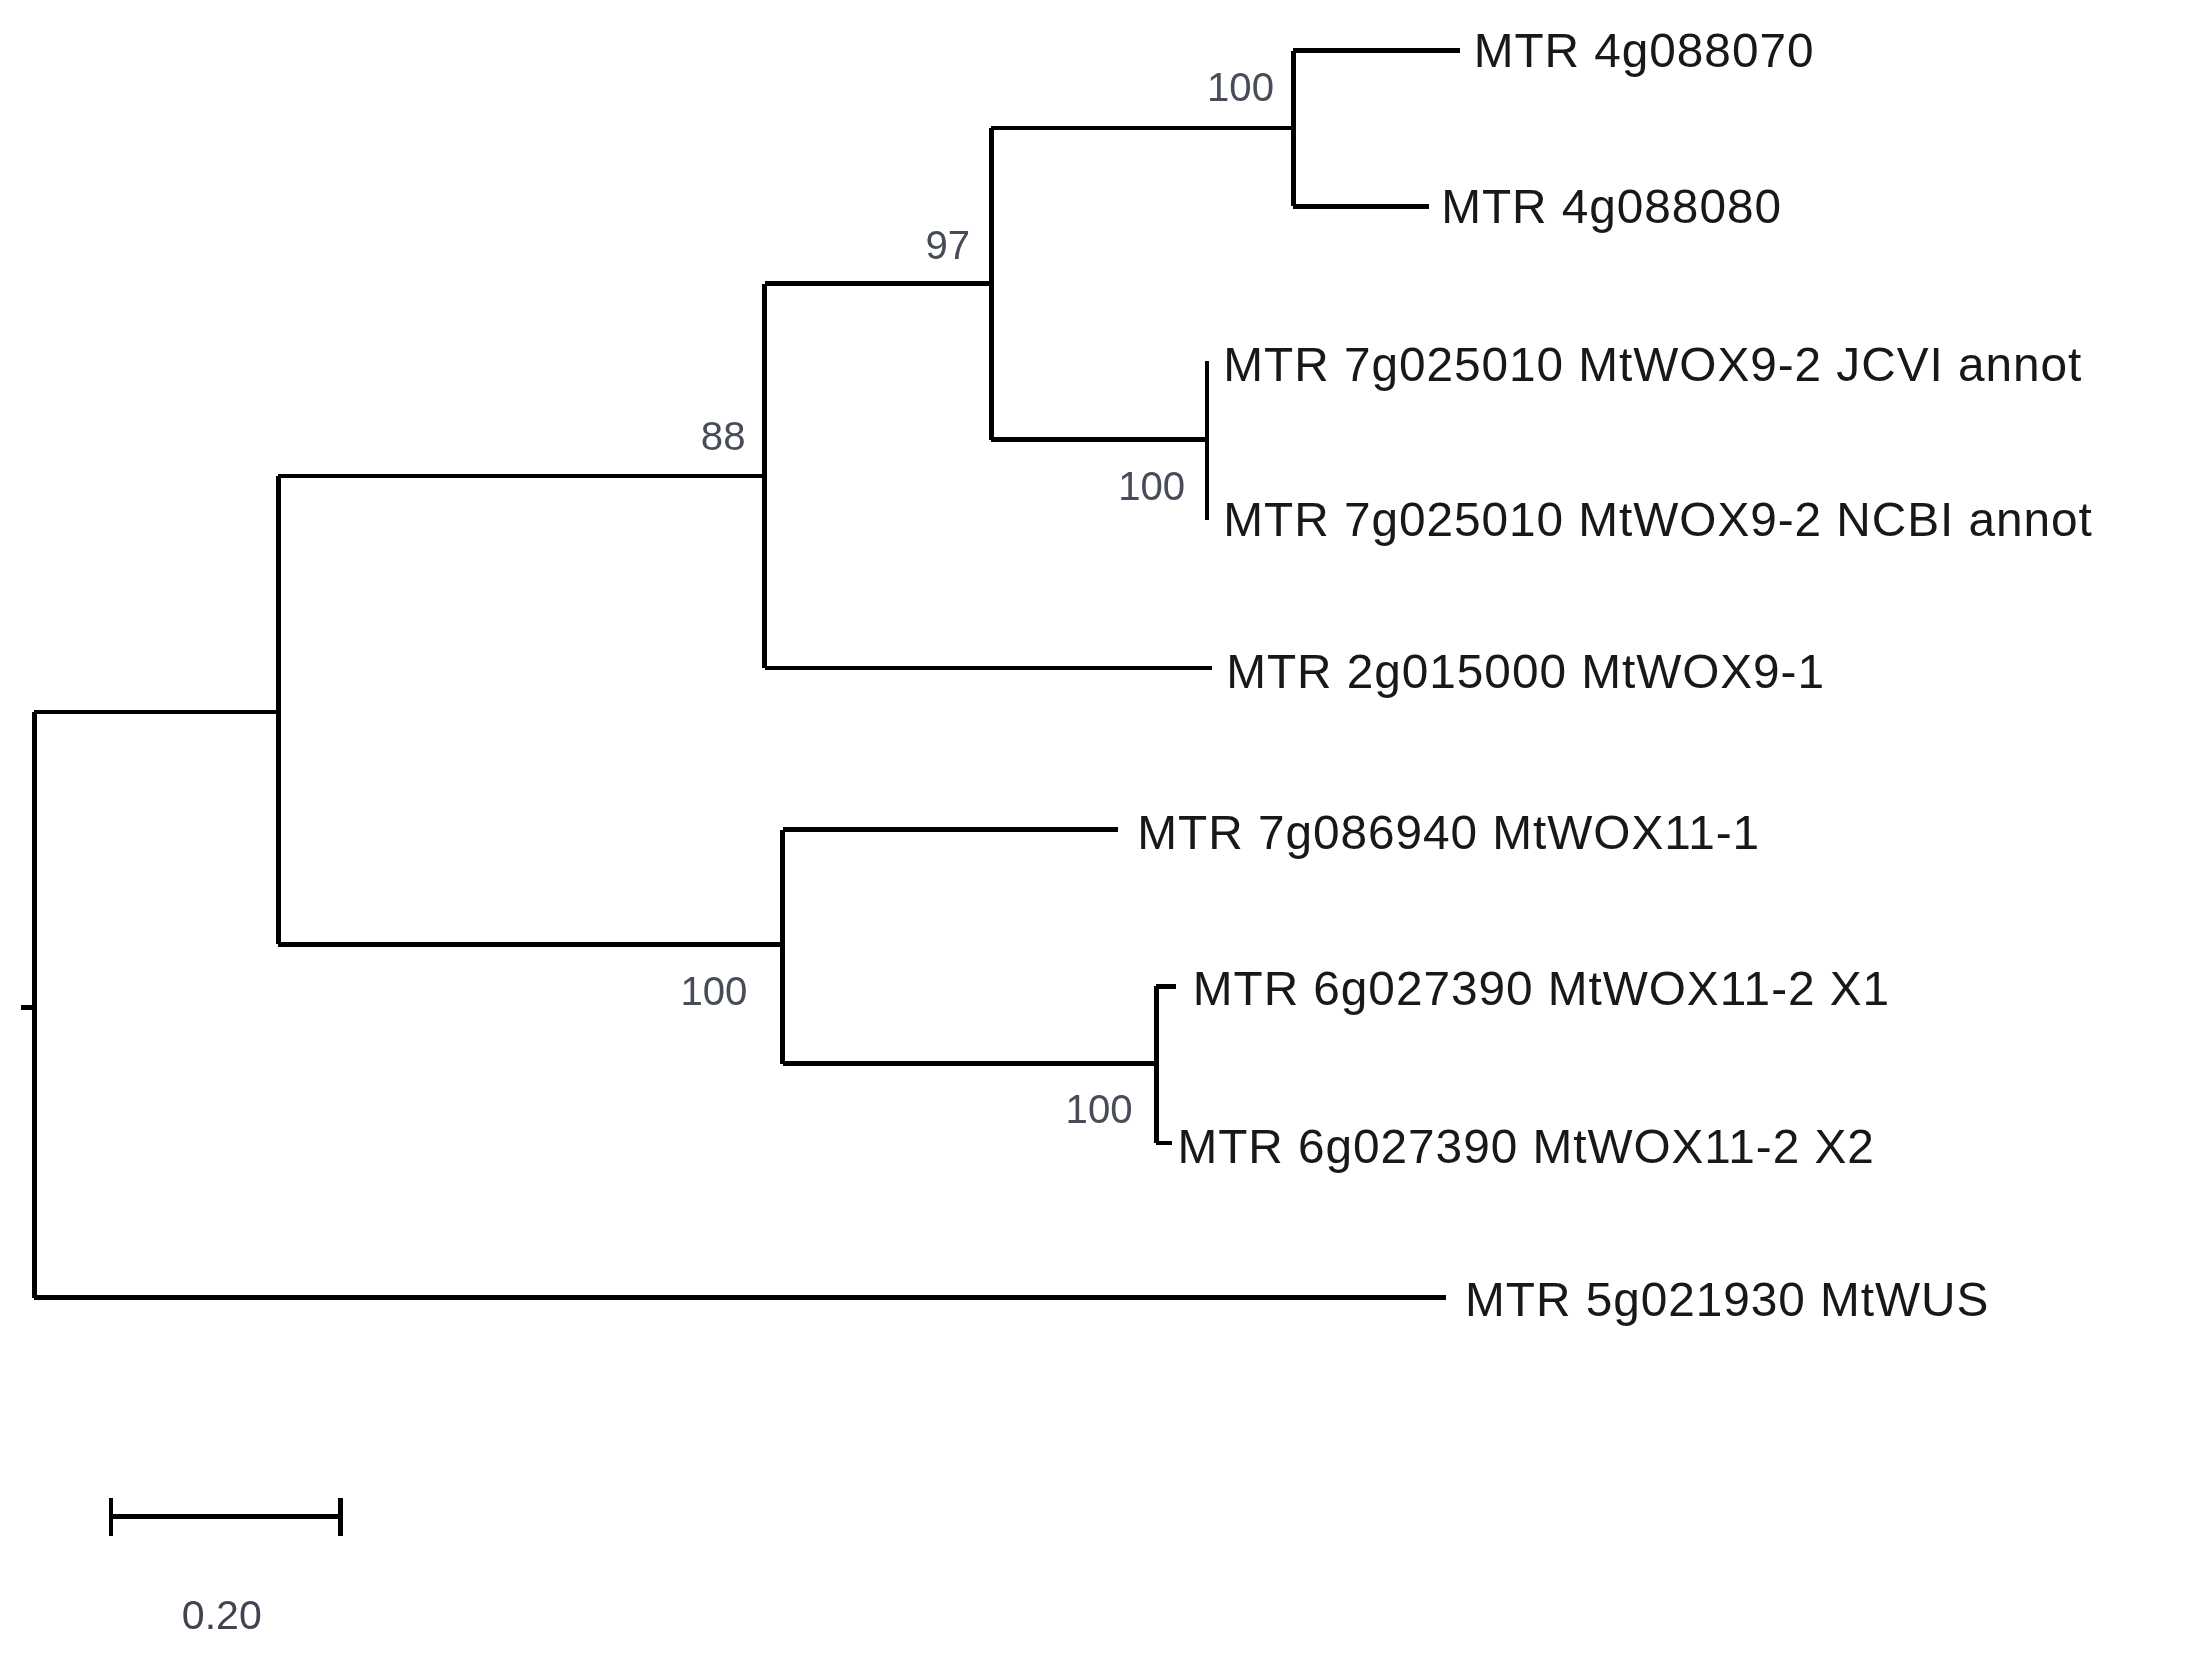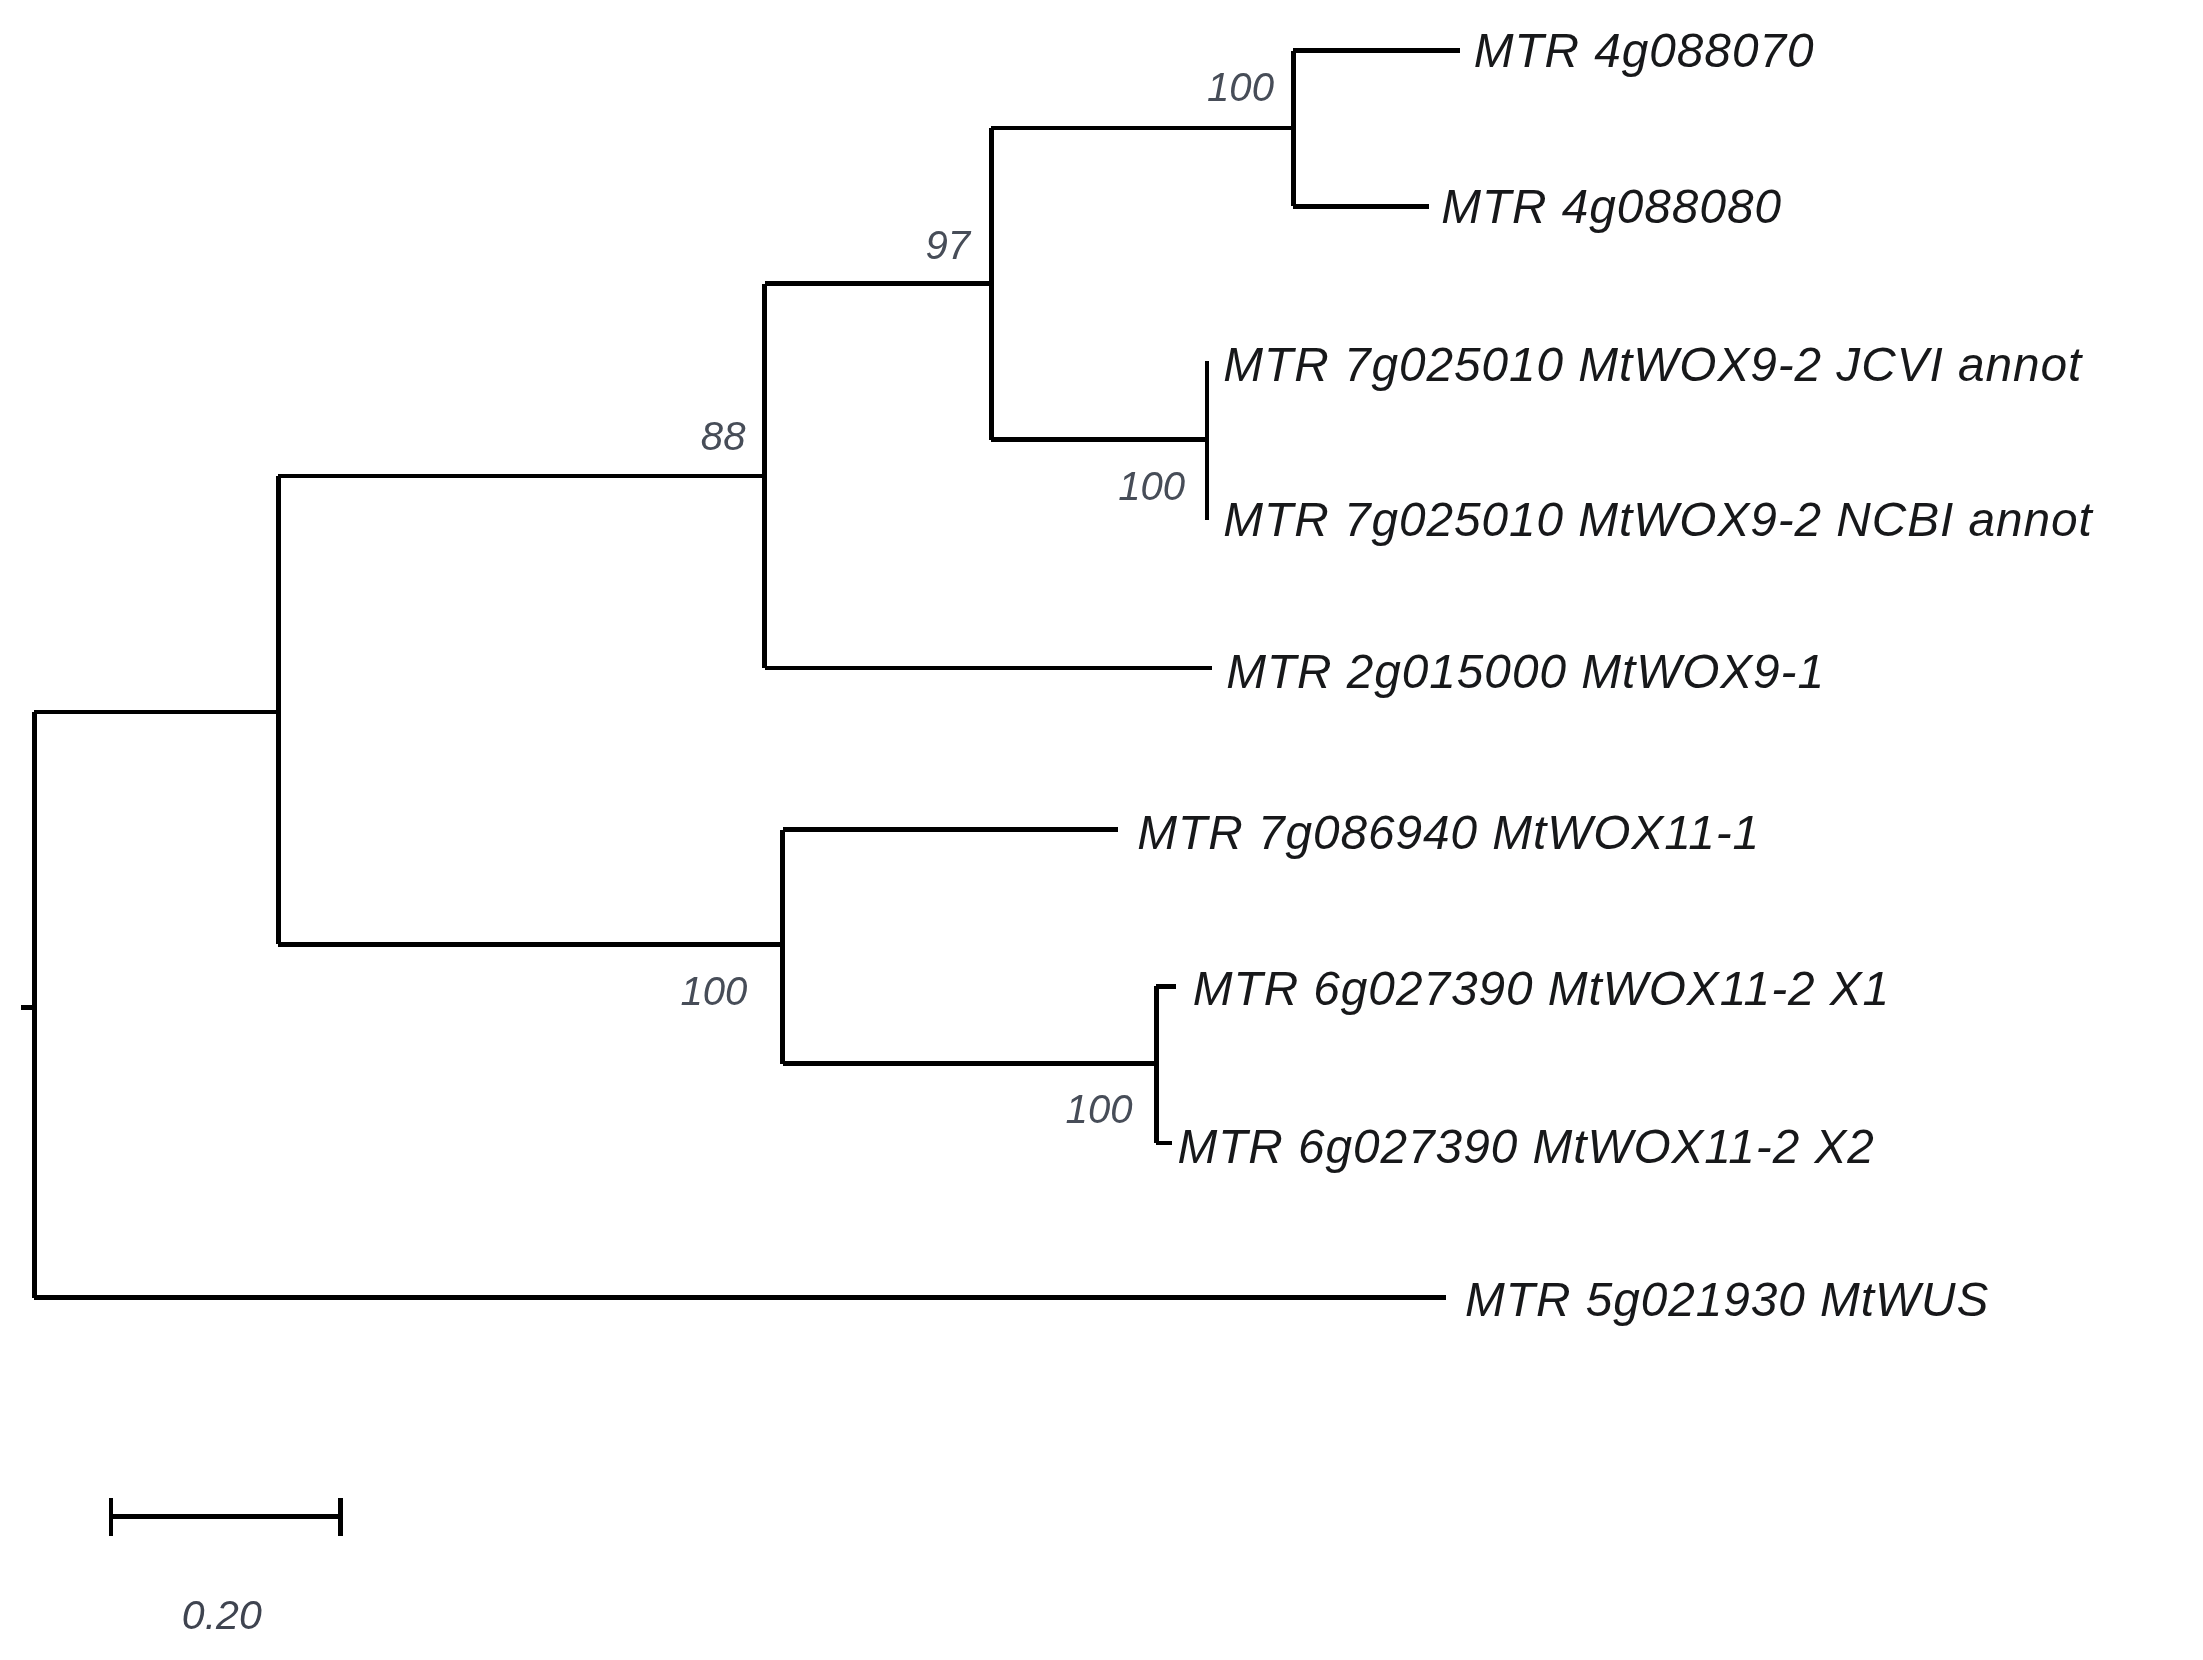--- a/index.html
+++ b/index.html
@@ -8,21 +8,20 @@
     background: #ffffff;
     width: 2203px;
     height: 1660px;
     overflow: hidden;
   }
   #figure-wrap {
     position: relative;
     width: 2203px;
     height: 1660px;
     background: #ffffff;
-    font-style: italic;
   }
   svg text {
     font-family: "Liberation Sans", "DejaVu Sans", sans-serif;
   }
   .taxon-label {
     font-size: 50px;
     letter-spacing: 1px;
     fill: #17181a;
   }
   .support-value {

